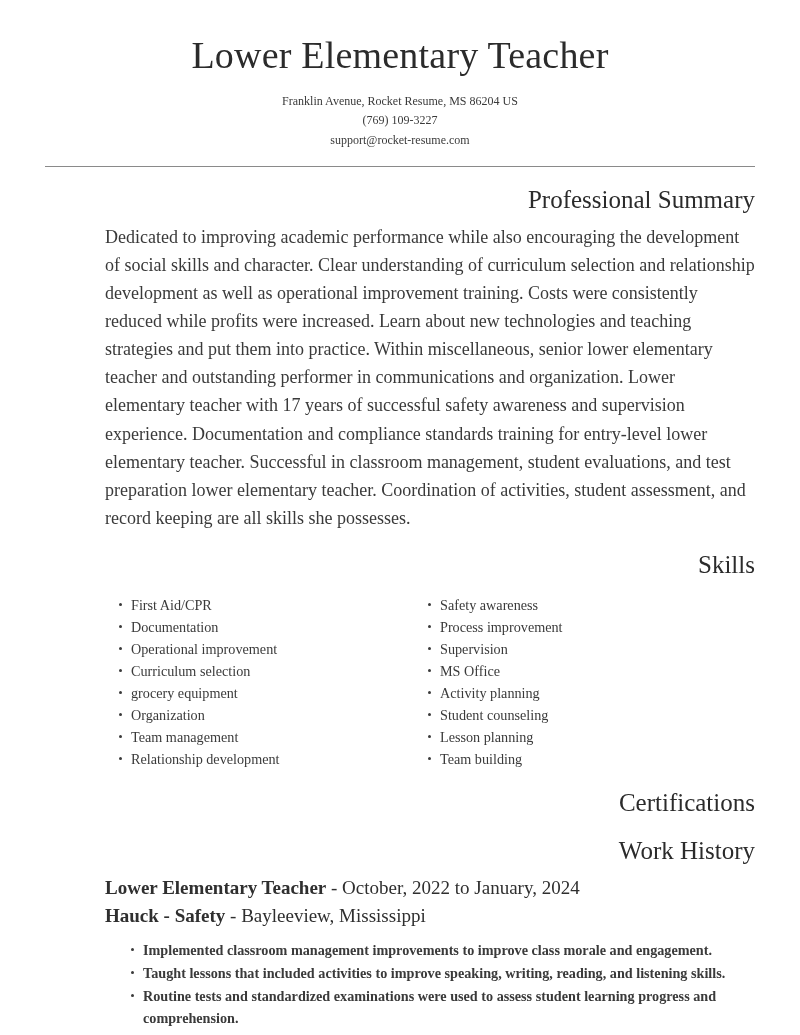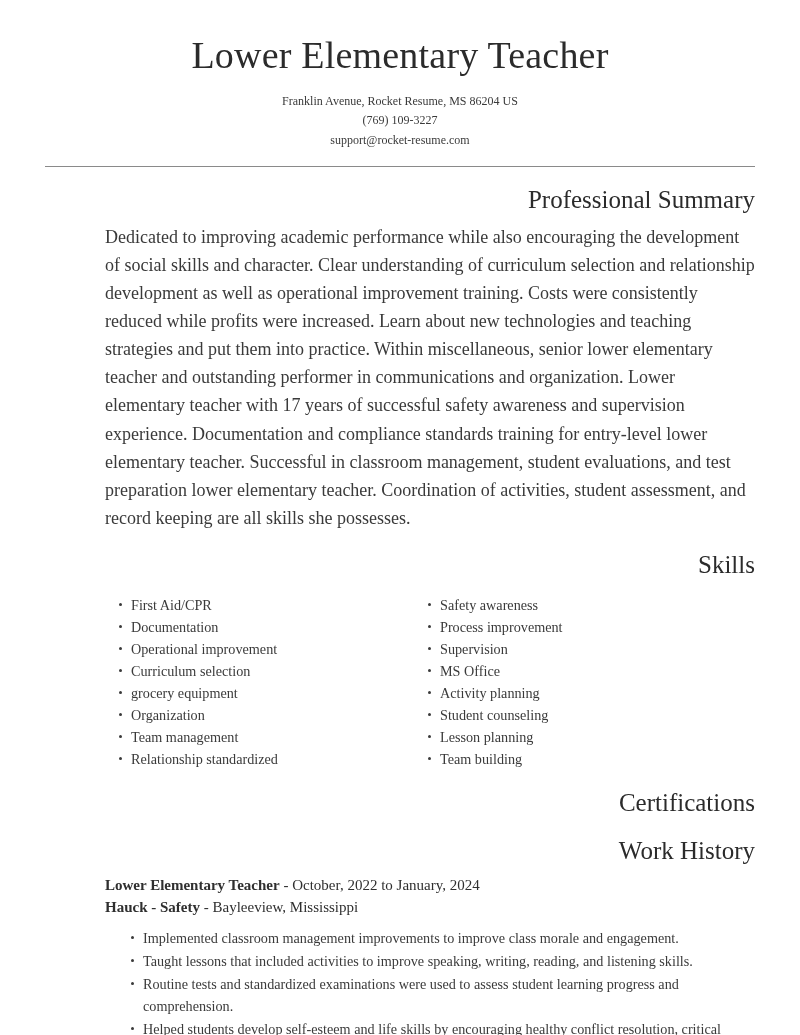--- a/index.html
+++ b/index.html
@@ -111,31 +111,32 @@
     padding-left: 28px;
   }
 
   
   .job {
     margin-left: 60px;
     margin-top: 10px;
   }
   .job.first { margin-top: 8px; }
   .job-line {
-    font-size: 15px;
+    font-size: 19px;
     line-height: 1.5;
     color: #2f2f2f;
   }
   .job-line .b { font-weight: 700; }
   .job ul.bullets {
     padding-left: 26px;
     margin-top: 8px;
   }
   .job ul.bullets li {
     margin-bottom: 1px;
+    font-weight: bold;
   }
 </style>
 </head>
 <body>
 
 <div class="page">
 
   <div class="header">
     <h1 class="resume-title">Lower Elementary Teacher</h1>
     <p class="contact-line">Franklin Avenue, Rocket Resume, MS 86204 US</p>
@@ -154,21 +155,21 @@
     <div class="skills-cols">
       <div class="col left">
         <ul class="bullets">
           <li>First Aid/CPR</li>
           <li>Documentation</li>
           <li>Operational improvement</li>
           <li>Curriculum selection</li>
           <li>grocery equipment</li>
           <li>Organization</li>
           <li>Team management</li>
-          <li>Relationship standardized</li>
+          <li>Relationship development</li>
         </ul>
       </div>
       <div class="col right">
         <ul class="bullets">
           <li>Safety awareness</li>
           <li>Process improvement</li>
           <li>Supervision</li>
           <li>MS Office</li>
           <li>Activity planning</li>
           <li>Student counseling</li>

